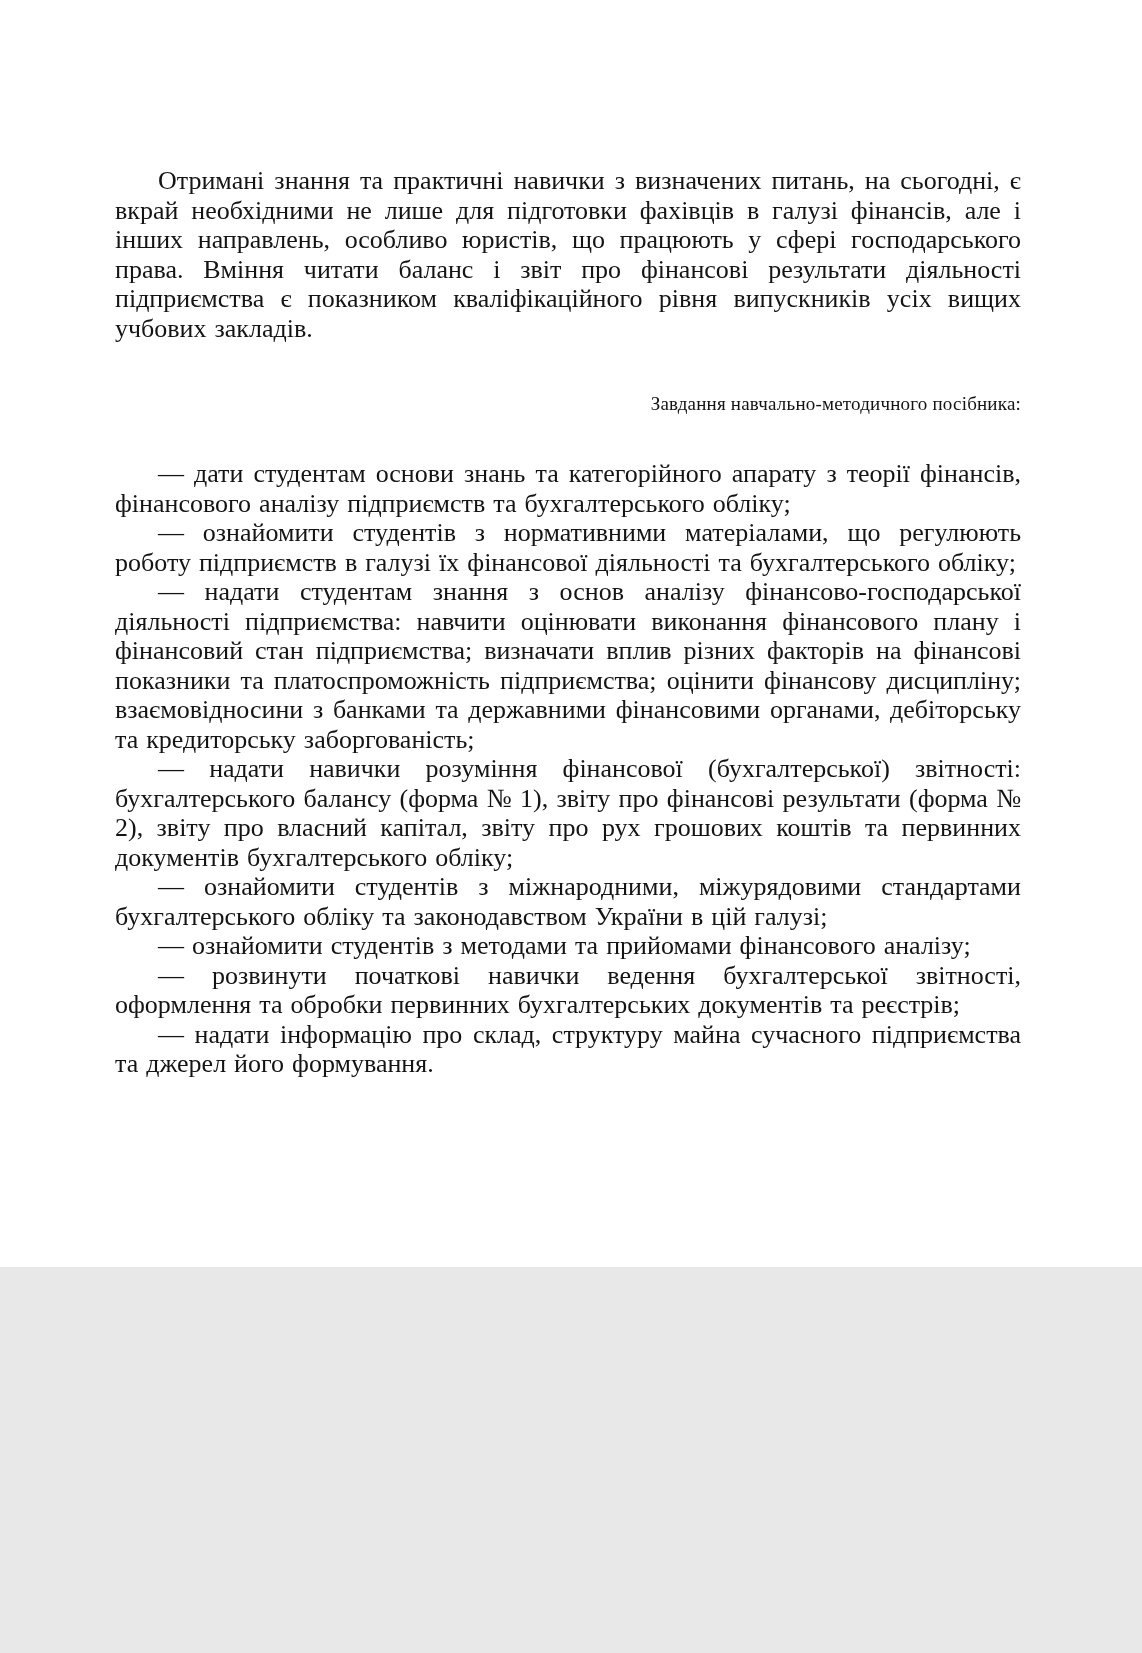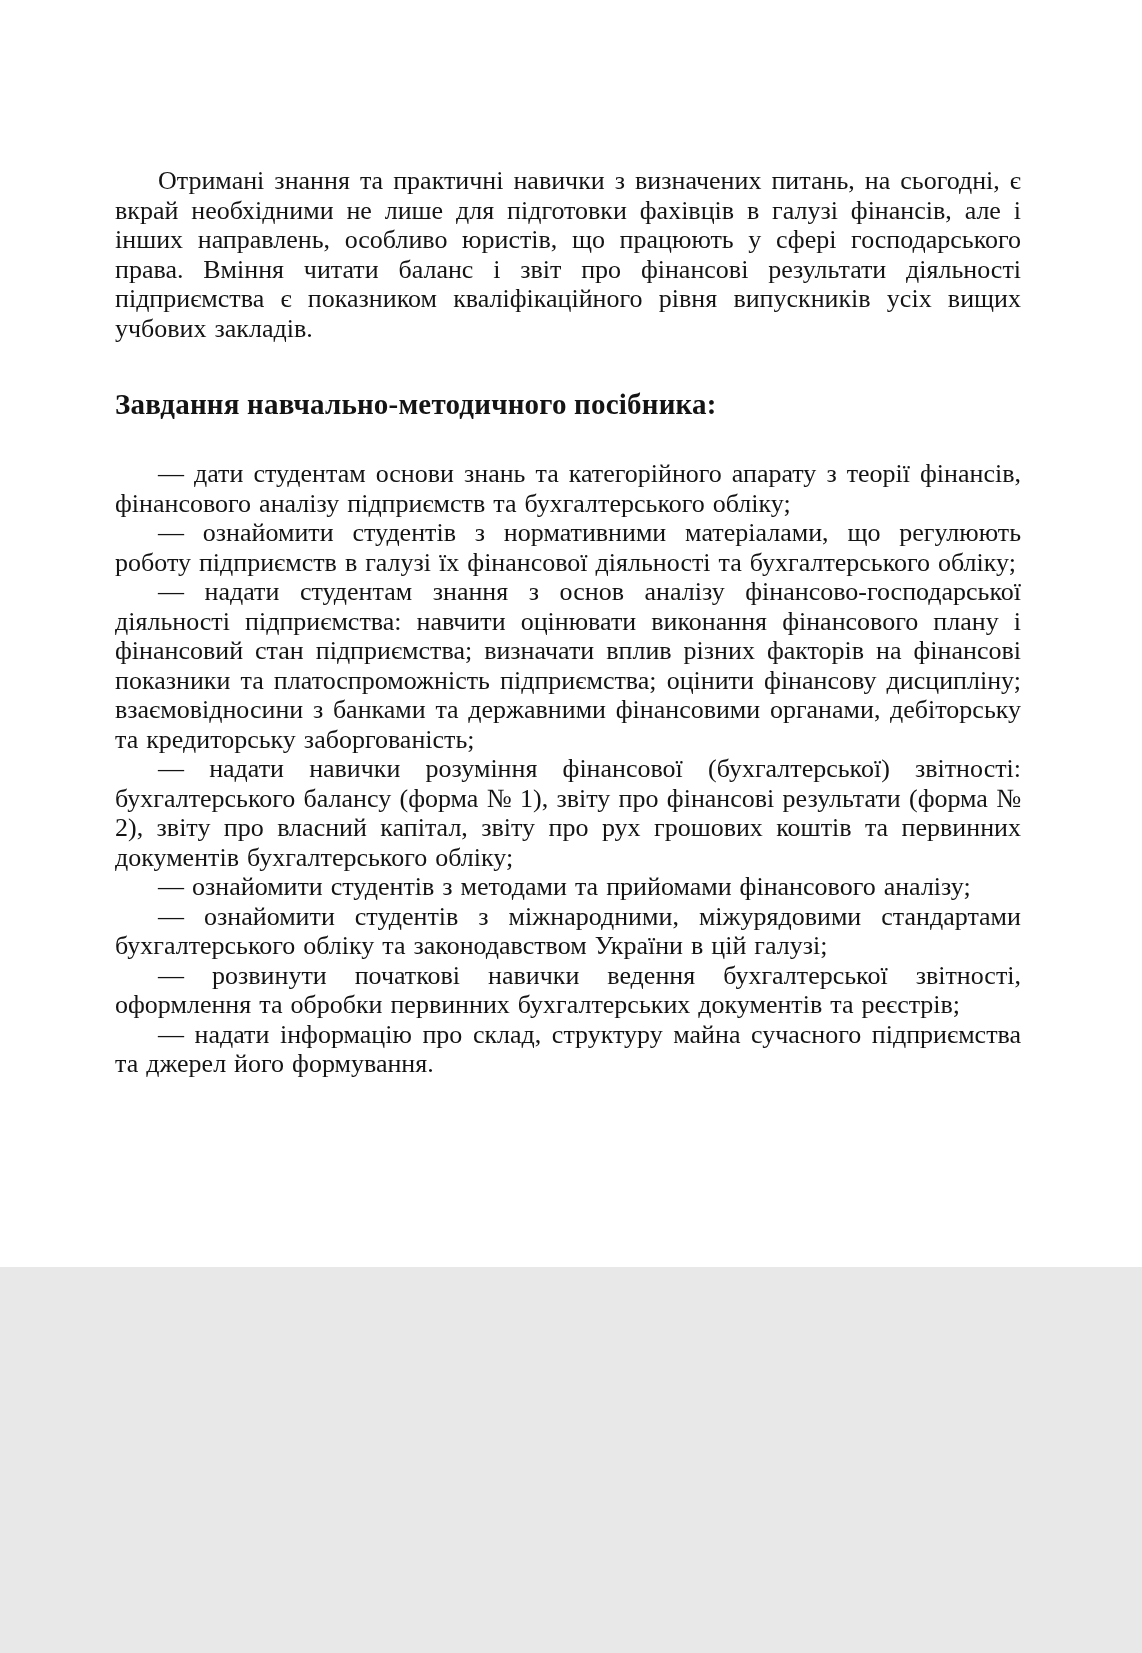--- a/index.html
+++ b/index.html
@@ -28,24 +28,24 @@
     font-size: 26px;
     line-height: 29.5px;
     text-align: justify;
     text-indent: 43px;
     word-spacing: 1.5px;
     hyphens: auto;
     -webkit-hyphens: auto;
   }
   .section-heading {
     margin: 46px 0 40px 0;
-    font-size: 29px;
+    font-size: 19px;
     line-height: 30px;
-    font-weight: bold;
-    text-align: left;
+    font-weight: normal;
+    text-align: right;
     text-indent: 0;
     letter-spacing: 0.2px;
   }
   .page-number {
     position: absolute;
     left: 0;
     top: 1470px;
     width: 100%;
     text-align: center;
     font-size: 25px;
@@ -60,22 +60,22 @@
 
     <p class="para">Отримані знання та практичні навички з визначених питань, на сьогодні, є вкрай необхідними не лише для підготовки фахівців в галузі фінансів, але і інших направлень, особливо юристів, що працюють у сфері господарського права. Вміння читати баланс і звіт про фінансові результати діяльності підприємства є показником кваліфікаційного рівня випускників усіх вищих учбових закладів.</p>
 
 
     <h2 class="section-heading">Завдання навчально-методичного посібника:</h2>
 
     <p class="para">— дати студентам основи знань та категорійного апарату з теорії фінансів, фінансового аналізу підприємств та бухгалтерського обліку;</p>
     <p class="para">— ознайомити студентів з нормативними матеріалами, що регулюють роботу підприємств в галузі їх фінансової діяльності та бухгалтерського обліку;</p>
     <p class="para">— надати студентам знання з основ аналізу фінансово-господарської діяльності підприємства: навчити оцінювати виконання фінансового плану і фінансовий стан підприємства; визначати вплив різних факторів на фінансові показники та платоспроможність підприємства; оцінити фінансову дисципліну; взаємовідносини з банками та державними фінансовими органами, дебіторську та кредиторську заборгованість;</p>
     <p class="para">— надати навички розуміння фінансової (бухгалтерської) звітності: бухгалтерського балансу (форма № 1), звіту про фінансові результати (форма № 2), звіту про власний капітал, звіту про рух грошових коштів та первинних документів бухгалтерського обліку;</p>
+    <p class="para">— ознайомити студентів з міжнародними, міжурядовими стандартами бухгалтерського обліку та законодавством України в цій галузі;</p>
     <p class="para">— ознайомити студентів з методами та прийомами фінансового аналізу;</p>
-    <p class="para">— ознайомити студентів з міжнародними, міжурядовими стандартами бухгалтерського обліку та законодавством України в цій галузі;</p>
     <p class="para">— розвинути початкові навички ведення бухгалтерської звітності, оформлення та обробки первинних бухгалтерських документів та реєстрів;</p>
     <p class="para">— надати інформацію про склад, структуру майна сучасного підприємства та джерел його формування.</p>
 
 
   </main>
 
   <div class="page-number">6</div>
 </div>
 
 </body></html>

